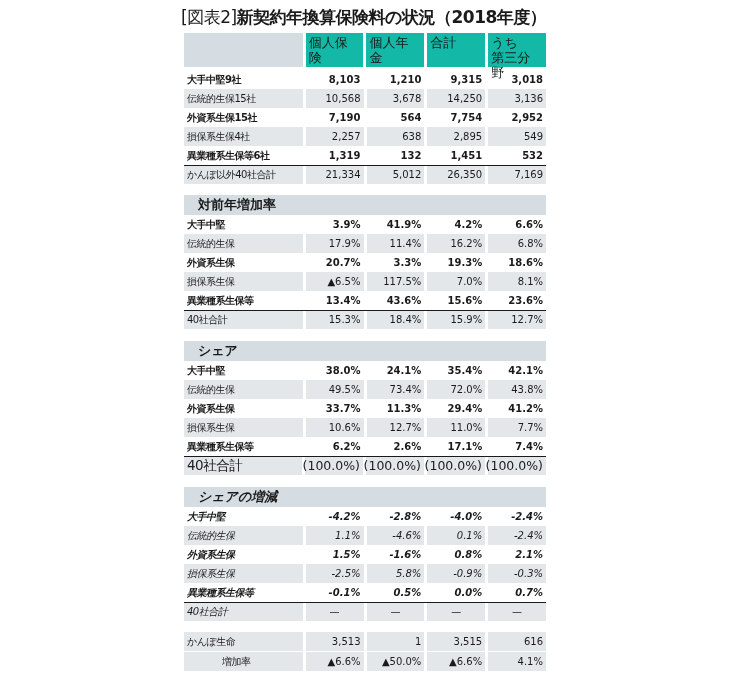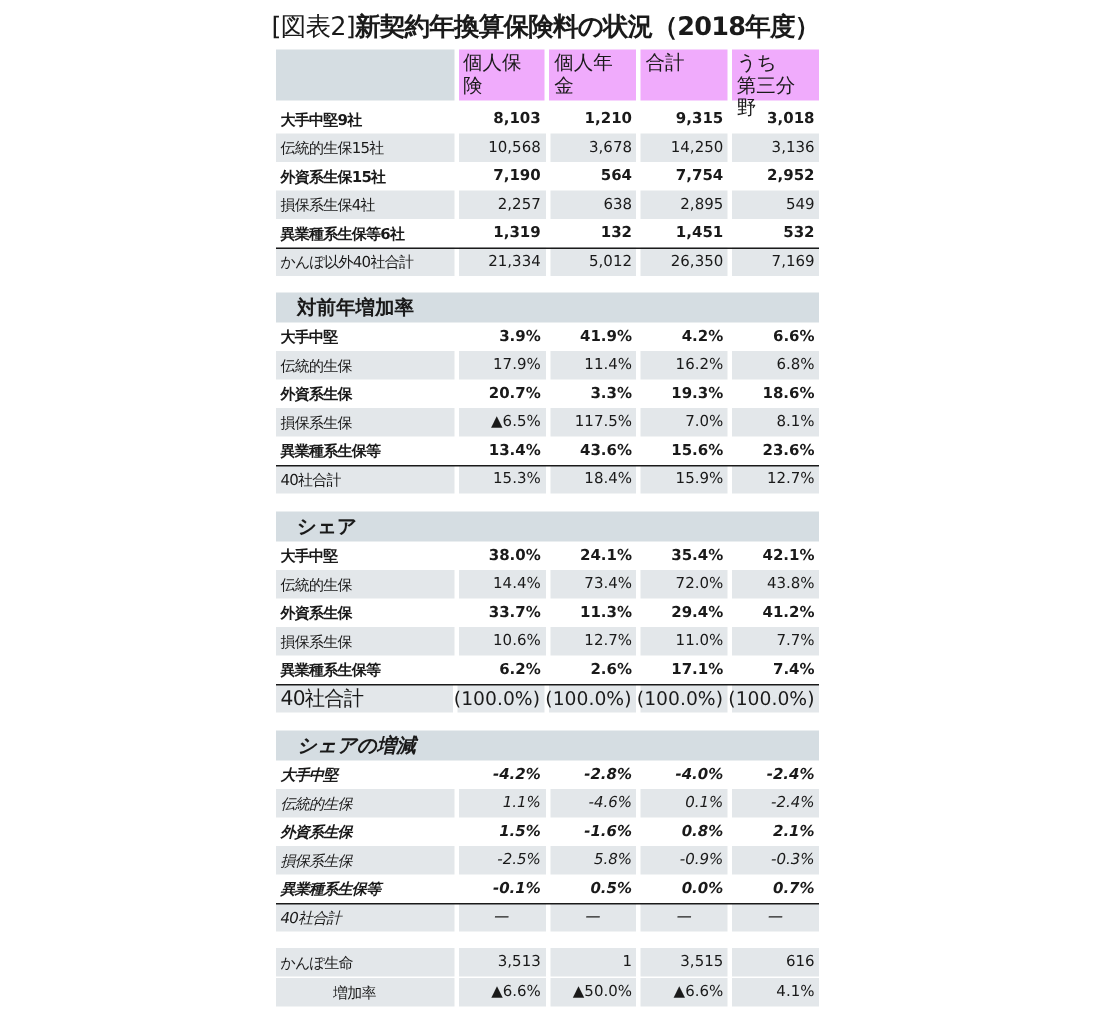--- a/index.html
+++ b/index.html
@@ -11,21 +11,21 @@
   .tbl { position: absolute; left: 184px; width: 362px; }
   .row { display: flex; height: 19px; align-items: center; font-size: 10px; position: relative; }
   .row .lbl { width: 119px; padding-left: 3px; box-sizing: border-box; white-space: nowrap; letter-spacing: -0.5px; }
   .row .c { width: 58px; margin-left: 3px; text-align: right; padding-right: 3px; box-sizing: border-box; white-space: nowrap; height: 100%; display: flex; align-items: center; justify-content: flex-end; }
   .row.shade .lbl, .row.shade .c { background: #e3e7ea; }
   .row.shade .lbl { height: 100%; display: flex; align-items: center; }
   .row.bold { font-weight: bold; }
   .row.topline::before { content: ""; position: absolute; left: 0; right: 0; top: 0; border-top: 1.5px solid #1a1a1a; }
   .hdr { display: flex; height: 34px; font-size: 13px; }
   .hdr .lbl { width: 119px; background: #d5dde2; }
-  .hdr .c { width: 58px; margin-left: 3px; background: #f0abfc; padding: 2px 3px; box-sizing: border-box; line-height: 15px; white-space: pre-line; }
+  .hdr .c { width: 58px; margin-left: 3px; background: #14b8a6; padding: 2px 3px; box-sizing: border-box; line-height: 15px; white-space: pre-line; }
   .sect { height: 20px; background: #d5dde2; font-size: 13px; font-weight: bold; display: flex; align-items: center; padding-left: 14px; }
   .row .c.dash { justify-content: center; padding-right: 0; }
   .row .lbl.indent { padding-left: 38px; }
 </style>
 </head>
 <body>
 
 <div class="title">
   <span class="pre">[図表2]</span><span class="main">新契約年換算保険料の状況（2018年度）</span>
 </div>
@@ -134,21 +134,21 @@
   <div class="sect">シェア</div>
   <div class="row bold">
     <div class="lbl">大手中堅</div>
     <div class="c">38.0%</div>
     <div class="c">24.1%</div>
     <div class="c">35.4%</div>
     <div class="c">42.1%</div>
   </div>
   <div class="row shade">
     <div class="lbl">伝統的生保</div>
-    <div class="c">14.4%</div>
+    <div class="c">49.5%</div>
     <div class="c">73.4%</div>
     <div class="c">72.0%</div>
     <div class="c">43.8%</div>
   </div>
   <div class="row bold">
     <div class="lbl">外資系生保</div>
     <div class="c">33.7%</div>
     <div class="c">11.3%</div>
     <div class="c">29.4%</div>
     <div class="c">41.2%</div>

